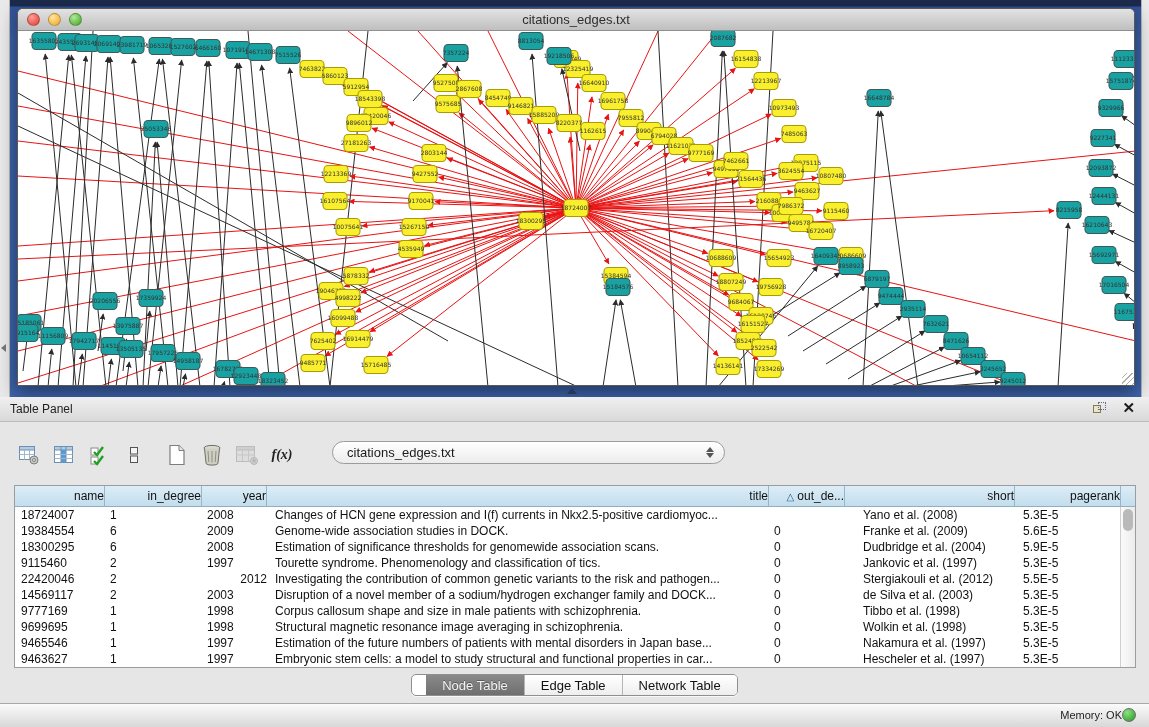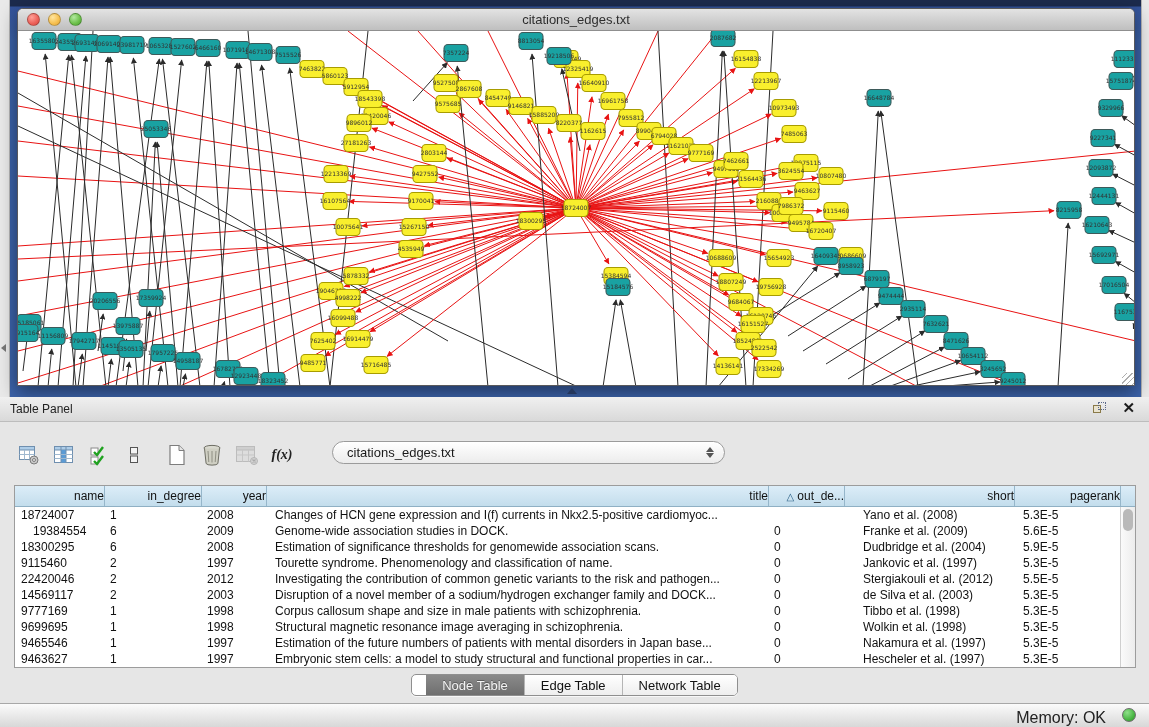--- a/index.html
+++ b/index.html
@@ -74,21 +74,21 @@
     background:#fff; box-shadow:0 1px 0 rgba(255,255,255,.7); }
   .seg .tab { font-size:13px; padding:0 16px; line-height:21px; color:#111;
     background:linear-gradient(180deg,#ffffff,#eeeeee); border-right:1px solid #b5b5b5; }
   .seg .tab:last-child { border-right:none; }
   .seg .tab.active { background:linear-gradient(180deg,#8a8a8a,#6f6f6f); color:#f3f3f3;
     text-shadow:0 -1px 0 rgba(0,0,0,.3);margin-left:14px; }
 
   
   .status-bar { position:absolute; left:0; top:703px; width:1149px; height:24px;
     background:linear-gradient(180deg,#fbfbfb,#d8d8d8); border-top:1px solid #a8a8a8; }
-  .mem { position:absolute; right:43px; top:5px; font-size:16px; color:#222; }
+  .mem { position:absolute; right:27px; top:5px; font-size:11px; color:#222; }
   .mem-dot { position:absolute; right:13px; top:4px; width:14px; height:14px; border-radius:50%;
     border:1px solid #6d6d6d; background:radial-gradient(circle at 35% 30%, #8fe08a, #44b33e 65%, #2f8f2b); }
 
   svg text { font-family:"DejaVu Sans", sans-serif; }
 </style>
 </head>
 <body>
 
 <div class="net-region">
   <div class="side-strip" style="left:0">
@@ -880,50 +880,50 @@
         <div class="trow">
           <div class="td" style="width: 90px; padding-left: 6px;">18724007</div>
           <div class="td" style="width: 97px; padding-left: 5px;">1</div>
           <div class="td" style="width: 65px; padding-left: 5px;">2008</div>
           <div class="td" style="width: 502px; padding-left: 8px;">Changes of HCN gene expression and I(f) currents in Nkx2.5-positive cardiomyoc...</div>
           <div class="td" style="width: 76px; padding-left: 5px; margin-top: 14px;">49</div>
           <div class="td" style="width: 170px; padding-left: 18px;">Yano et al. (2008)</div>
           <div class="td" style="width: 106px; padding-left: 8px;">5.3E-5</div>
         </div>
         <div class="trow">
-          <div class="td" style="width: 90px; padding-left: 18px;">19384554</div>
+          <div class="td" style="width: 90px; padding-left: 6px;">19384554</div>
           <div class="td" style="width: 97px; padding-left: 5px;">6</div>
           <div class="td" style="width: 65px; padding-left: 5px;">2009</div>
           <div class="td" style="width: 502px; padding-left: 8px;">Genome-wide association studies in DOCK.</div>
           <div class="td" style="width: 76px; padding-left: 5px;">0</div>
           <div class="td" style="width: 170px; padding-left: 18px;">Franke et al. (2009)</div>
           <div class="td" style="width: 106px; padding-left: 8px;">5.6E-5</div>
         </div>
         <div class="trow">
           <div class="td" style="width: 90px; padding-left: 6px;">18300295</div>
           <div class="td" style="width: 97px; padding-left: 5px;">6</div>
           <div class="td" style="width: 65px; padding-left: 5px;">2008</div>
           <div class="td" style="width: 502px; padding-left: 8px;">Estimation of significance thresholds for genomewide association scans.</div>
           <div class="td" style="width: 76px; padding-left: 5px;">0</div>
           <div class="td" style="width: 170px; padding-left: 18px;">Dudbridge et al. (2004)</div>
           <div class="td" style="width: 106px; padding-left: 8px;">5.9E-5</div>
         </div>
         <div class="trow">
           <div class="td" style="width: 90px; padding-left: 6px;">9115460</div>
           <div class="td" style="width: 97px; padding-left: 5px;">2</div>
           <div class="td" style="width: 65px; padding-left: 5px;">1997</div>
-          <div class="td" style="width: 502px; padding-left: 8px;">Tourette syndrome. Phenomenology and classification of name.</div>
+          <div class="td" style="width: 502px; padding-left: 8px;">Tourette syndrome. Phenomenology and classification of tics.</div>
           <div class="td" style="width: 76px; padding-left: 5px;">0</div>
           <div class="td" style="width: 170px; padding-left: 18px;">Jankovic et al. (1997)</div>
           <div class="td" style="width: 106px; padding-left: 8px;">5.3E-5</div>
         </div>
         <div class="trow">
           <div class="td" style="width: 90px; padding-left: 6px;">22420046</div>
           <div class="td" style="width: 97px; padding-left: 5px;">2</div>
-          <div class="td" style="width: 65px; padding-left: 5px;">2012</div>
+          <div class="td" style="width: 65px; padding-left: 5px; text-align: right;">2012</div>
           <div class="td" style="width: 502px; padding-left: 8px;">Investigating the contribution of common genetic variants to the risk and pathogen...</div>
           <div class="td" style="width: 76px; padding-left: 5px;">0</div>
           <div class="td" style="width: 170px; padding-left: 18px;">Stergiakouli et al. (2012)</div>
           <div class="td" style="width: 106px; padding-left: 8px;">5.5E-5</div>
         </div>
         <div class="trow">
           <div class="td" style="width: 90px; padding-left: 6px;">14569117</div>
           <div class="td" style="width: 97px; padding-left: 5px;">2</div>
           <div class="td" style="width: 65px; padding-left: 5px;">2003</div>
           <div class="td" style="width: 502px; padding-left: 8px;">Disruption of a novel member of a sodium/hydrogen exchanger family and DOCK...</div>

